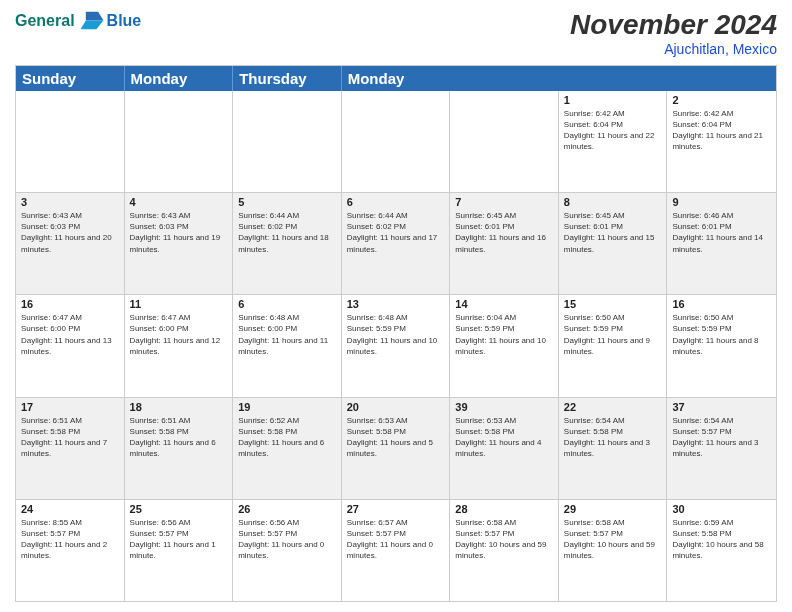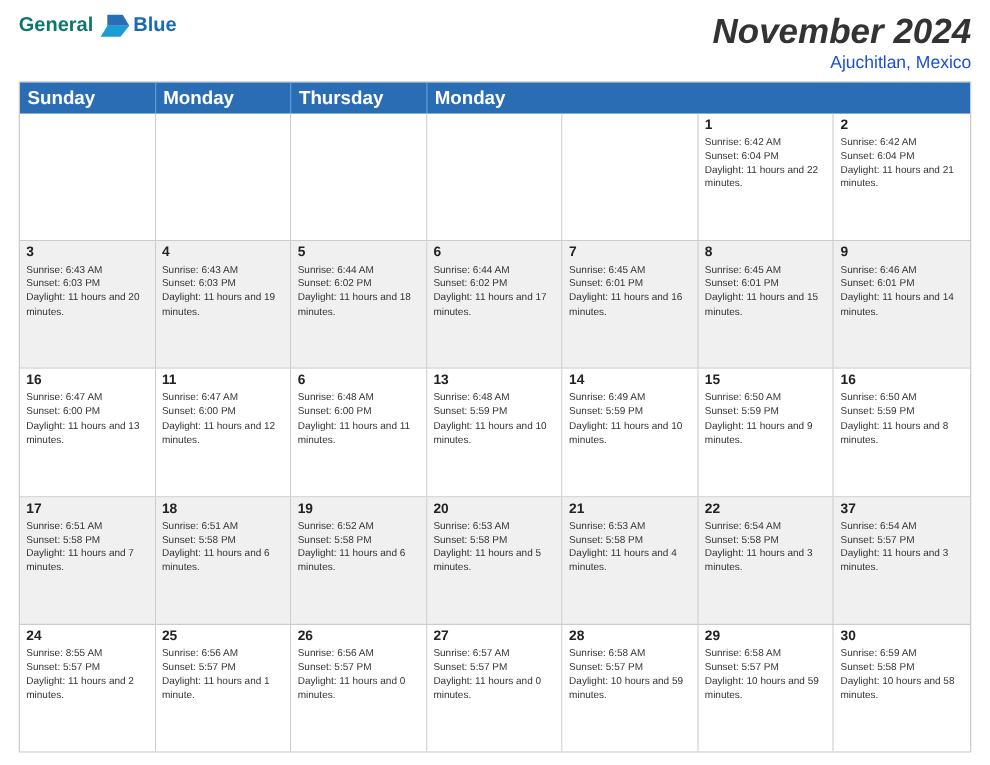--- a/index.html
+++ b/index.html
@@ -219,21 +219,21 @@
 Daylight: 11 hours and 11 minutes.</div>
           </div>
           <div class="cal-cell">
             <span class="day-num">13</span>
             <div class="day-info" style="white-space: pre-line;">Sunrise: 6:48 AM
 Sunset: 5:59 PM
 Daylight: 11 hours and 10 minutes.</div>
           </div>
           <div class="cal-cell">
             <span class="day-num">14</span>
-            <div class="day-info" style="white-space: pre-line;">Sunrise: 6:49 AM
+            <div class="day-info" style="white-space: pre-line;">Sunrise: 6:04 AM
 Sunset: 5:59 PM
 Daylight: 11 hours and 10 minutes.</div>
           </div>
           <div class="cal-cell">
             <span class="day-num">15</span>
             <div class="day-info" style="white-space: pre-line;">Sunrise: 6:50 AM
 Sunset: 5:59 PM
 Daylight: 11 hours and 9 minutes.</div>
           </div>
           <div class="cal-cell">
@@ -262,21 +262,21 @@
 Sunset: 5:58 PM
 Daylight: 11 hours and 6 minutes.</div>
           </div>
           <div class="cal-cell alt-row">
             <span class="day-num">20</span>
             <div class="day-info" style="white-space: pre-line;">Sunrise: 6:53 AM
 Sunset: 5:58 PM
 Daylight: 11 hours and 5 minutes.</div>
           </div>
           <div class="cal-cell alt-row">
-            <span class="day-num">21</span>
+            <span class="day-num">39</span>
             <div class="day-info" style="white-space: pre-line;">Sunrise: 6:53 AM
 Sunset: 5:58 PM
 Daylight: 11 hours and 4 minutes.</div>
           </div>
           <div class="cal-cell alt-row">
             <span class="day-num">22</span>
             <div class="day-info" style="white-space: pre-line;">Sunrise: 6:54 AM
 Sunset: 5:58 PM
 Daylight: 11 hours and 3 minutes.</div>
           </div>

